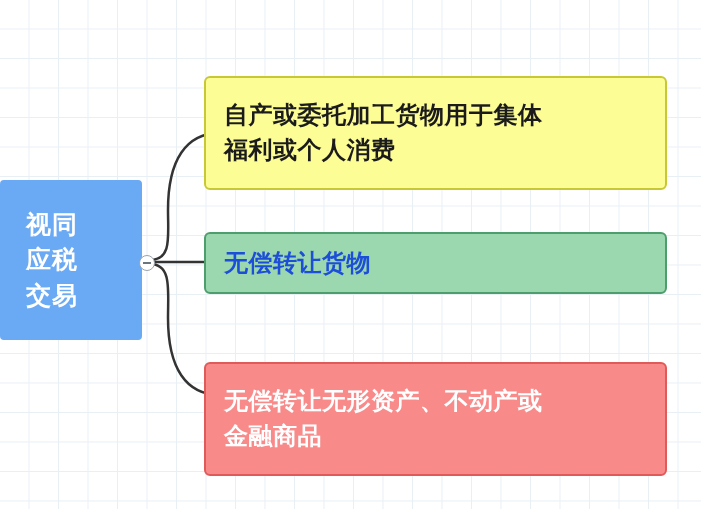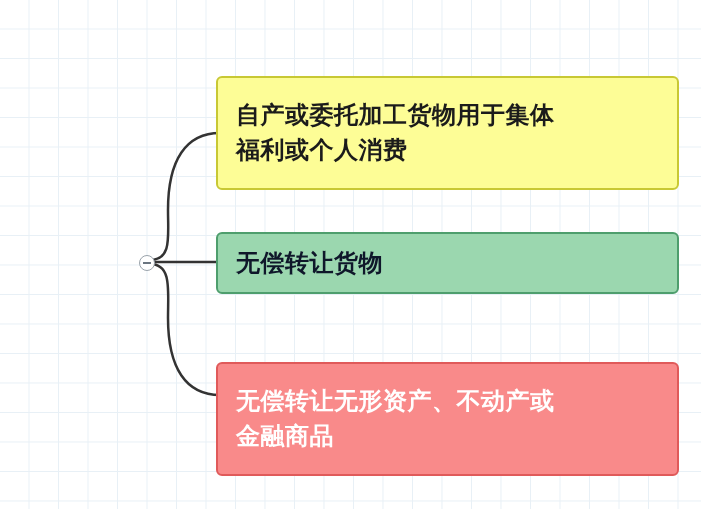--- a/index.html
+++ b/index.html
@@ -58,41 +58,41 @@
     color: #ffffff;
     font-size: 25px;
     line-height: 1.42;
     letter-spacing: 1px;
     padding-left: 24px;
     justify-content: flex-start;
   }
 
   
   .branch {
-    left: 216px;
+    left: 204px;
     font-size: 24px;
     line-height: 1.45;
     padding: 0 18px;
     letter-spacing: 0.5px;
   }
   #node-b1 {
     top: 76px;
     width: 463px;
     height: 114px;
     background: #fdfd96;
     border-color: #c8c834;
     color: #1b1b1b;
   }
   #node-b2 {
     top: 232px;
     width: 463px;
     height: 62px;
     background: #9bd7af;
     border-color: #4e9e6d;
-    color: #0f172a;
+    color: #1d4ed8;
   }
   #node-b3 {
     top: 338px;
     width: 463px;
     height: 114px;
     background: #f98a8a;
     border-color: #e05a5a;
     color: #ffffff;
     margin-top: 24px;
   }
@@ -126,20 +126,25 @@
 
   <svg class="edges" viewBox="0 0 701 509" width="701" height="509">
 
     <path d="M142,260 L150,260 C172,260 168,237 168,210 C168,160 186,133 220,133" fill="none" stroke="#333333" stroke-width="2.5"></path>
 
     <path d="M142,262 L220,262" fill="none" stroke="#333333" stroke-width="2.5"></path>
 
     <path d="M142,264 L150,264 C172,264 168,290 168,318 C168,368 186,395 220,395" fill="none" stroke="#333333" stroke-width="2.5"></path>
   </svg>
 
+  <div class="node" id="node-root">
+    <span class="node-text">视同
+应税
+交易</span>
+  </div>
 
   <div id="collapse-toggle">
     <span class="minus"></span>
   </div>
 
   <div class="node branch" id="node-b1">
     <span class="node-text">自产或委托加工货物用于集体
 福利或个人消费</span>
   </div>
 

